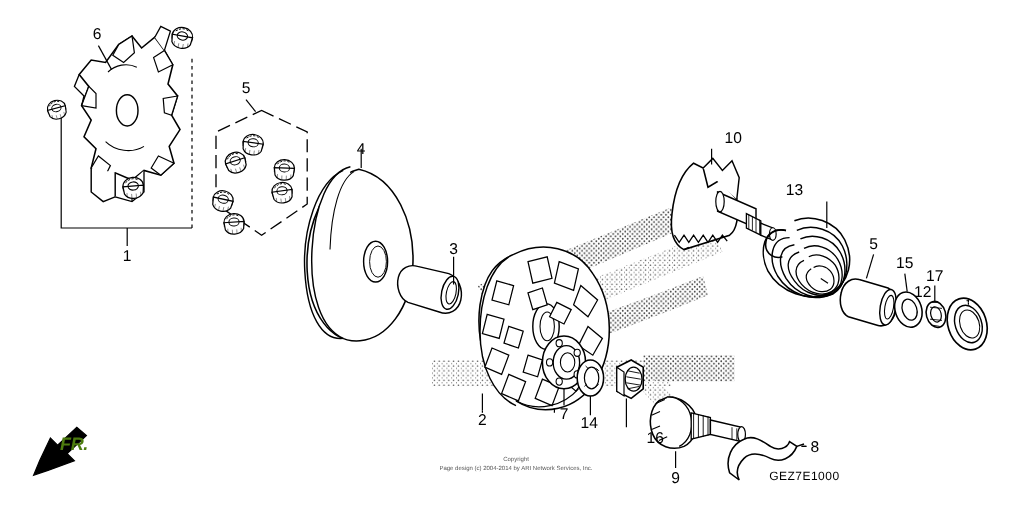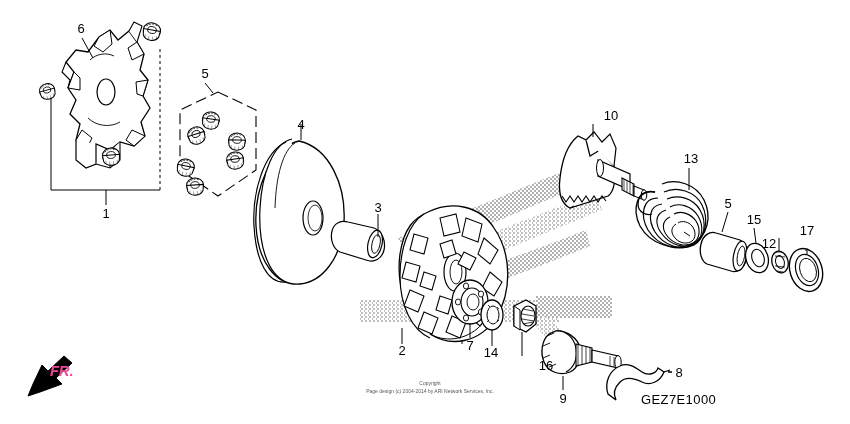--- a/index.html
+++ b/index.html
@@ -38,29 +38,29 @@
     letter-spacing: 0px;
   }
   #fr-text {
     position: absolute;
     left: 50px;
     top: 362px;
     font-family: "Liberation Sans", sans-serif;
     font-size: 15px;
     font-weight: bold;
     font-style: italic;
-    color: #ec4899;
+    color: #4d7c0f;
     letter-spacing: -0.3px;
   }
   #diagram-id {
     position: absolute;
     left: 641px;
     top: 392px;
     font-family: "Liberation Sans", sans-serif;
-    font-size: 13px;
+    font-size: 10px;
     font-weight: 400;
     color: #000000;
     letter-spacing: 0.4px;
   }
   #copyright-block {
     position: absolute;
     left: 300px;
     top: 380px;
     width: 260px;
     text-align: center;
@@ -347,25 +347,25 @@
       <div class="lbl" style="left: 378px; top: 207px;">3</div>
       <div class="lbl" style="left: 301px; top: 124px;">4</div>
       <div class="lbl" style="left: 205px; top: 73px;">5</div>
       <div class="lbl" style="left: 81px; top: 28px;">6</div>
       <div class="lbl" style="left: 470px; top: 345px;">7</div>
       <div class="lbl" style="left: 679px; top: 372px;">8</div>
       <div class="lbl" style="left: 563px; top: 398px;">9</div>
       <div class="lbl" style="left: 593px; top: 115px; margin-left: 18px;">10</div>
       <div class="lbl" style="left: 728px; top: 203px;">5</div>
       <div class="lbl" style="left: 769px; top: 243px;">12</div>
-      <div class="lbl" style="left: 691px; top: 158px;">13</div>
+      <div class="lbl" style="left: 662px; top: 158px;">13</div>
       <div class="lbl" style="left: 491px; top: 352px;">14</div>
       <div class="lbl" style="left: 754px; top: 219px;">15</div>
       <div class="lbl" style="left: 521px; top: 365px; margin-left: 25px;">16</div>
-      <div class="lbl" style="left: 779px; top: 230px; margin-left: 28px;">17</div>
+      <div class="lbl" style="left: 779px; top: 230px;">17</div>
     </div>
 
   <div id="fr-text">FR.</div>
 
   <div id="copyright-block">
     <div>Copyright</div>
     <div>Page design (c) 2004-2014 by ARI Network Services, Inc.</div>
   </div>
 
   <div id="diagram-id">GEZ7E1000</div>

